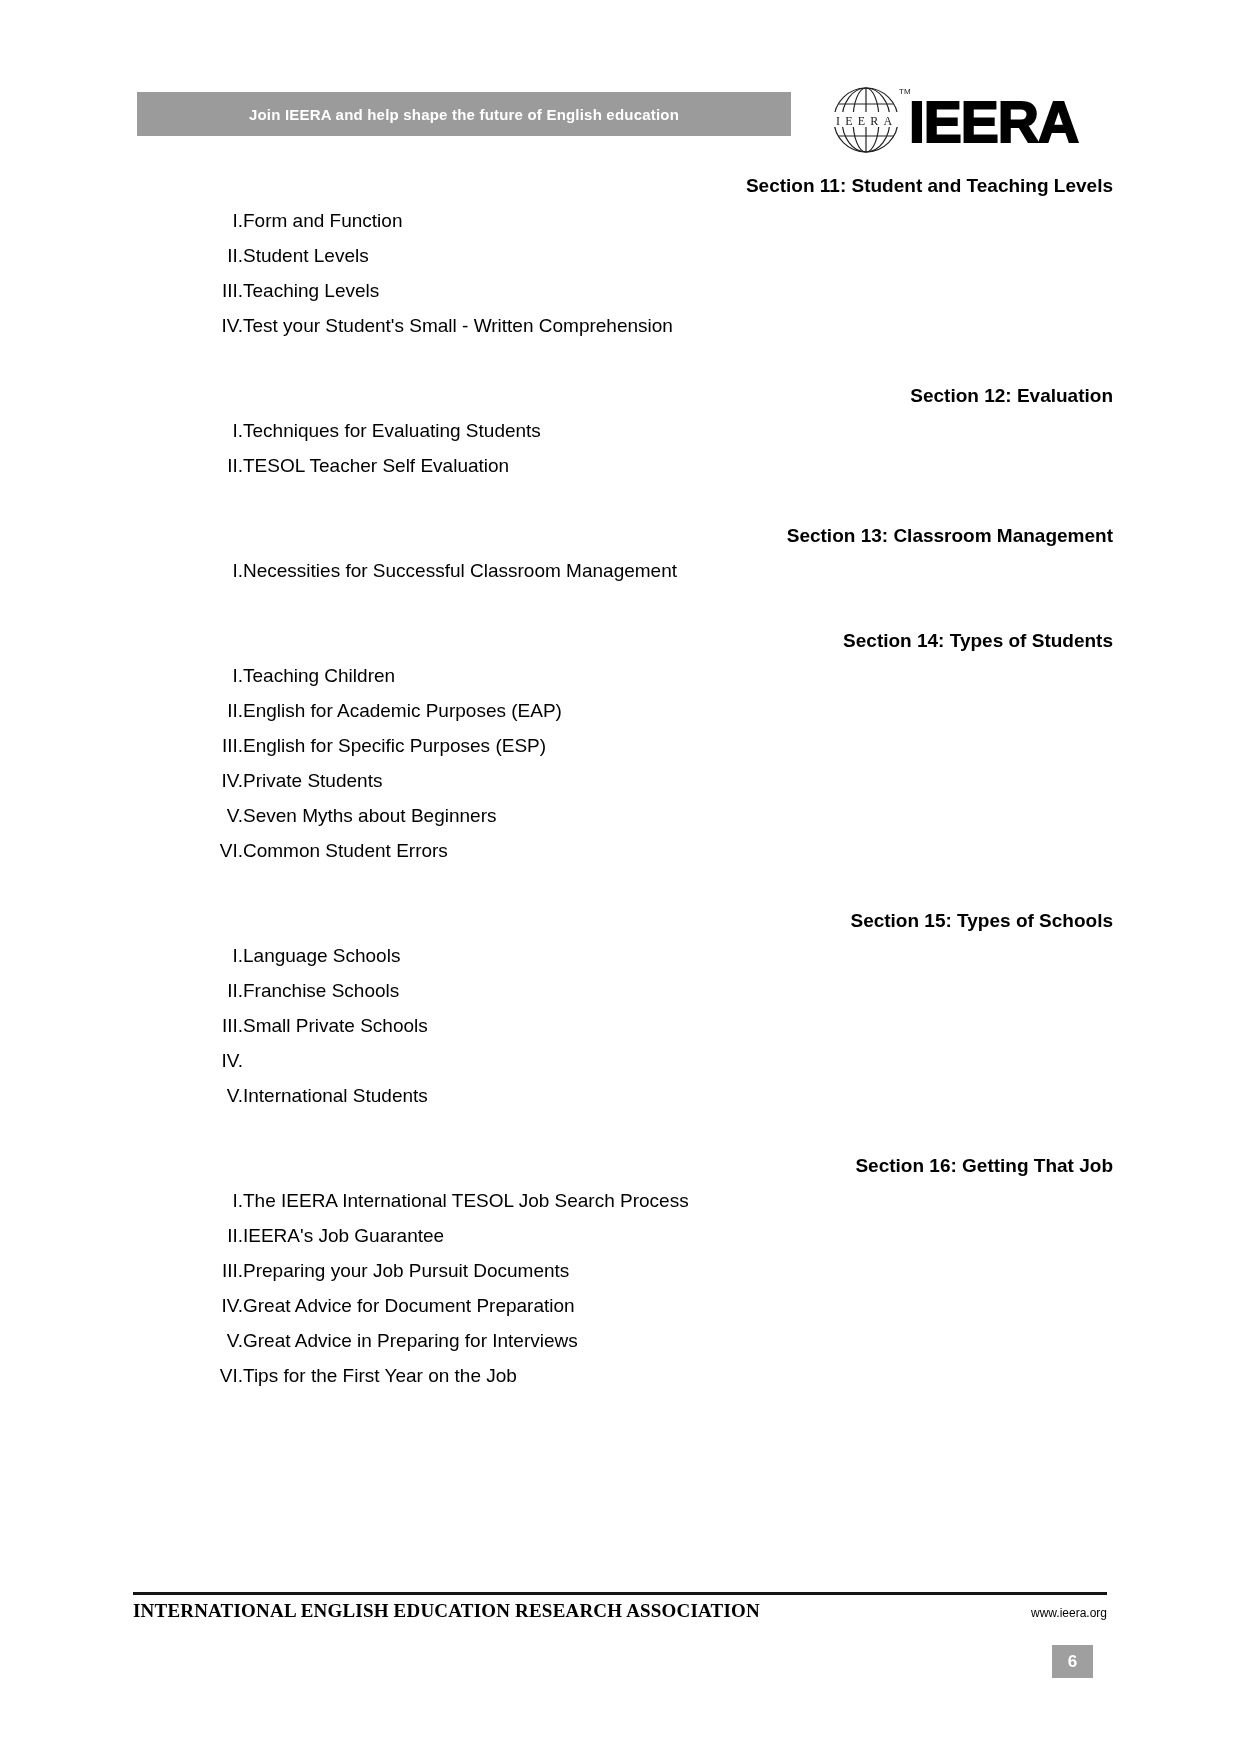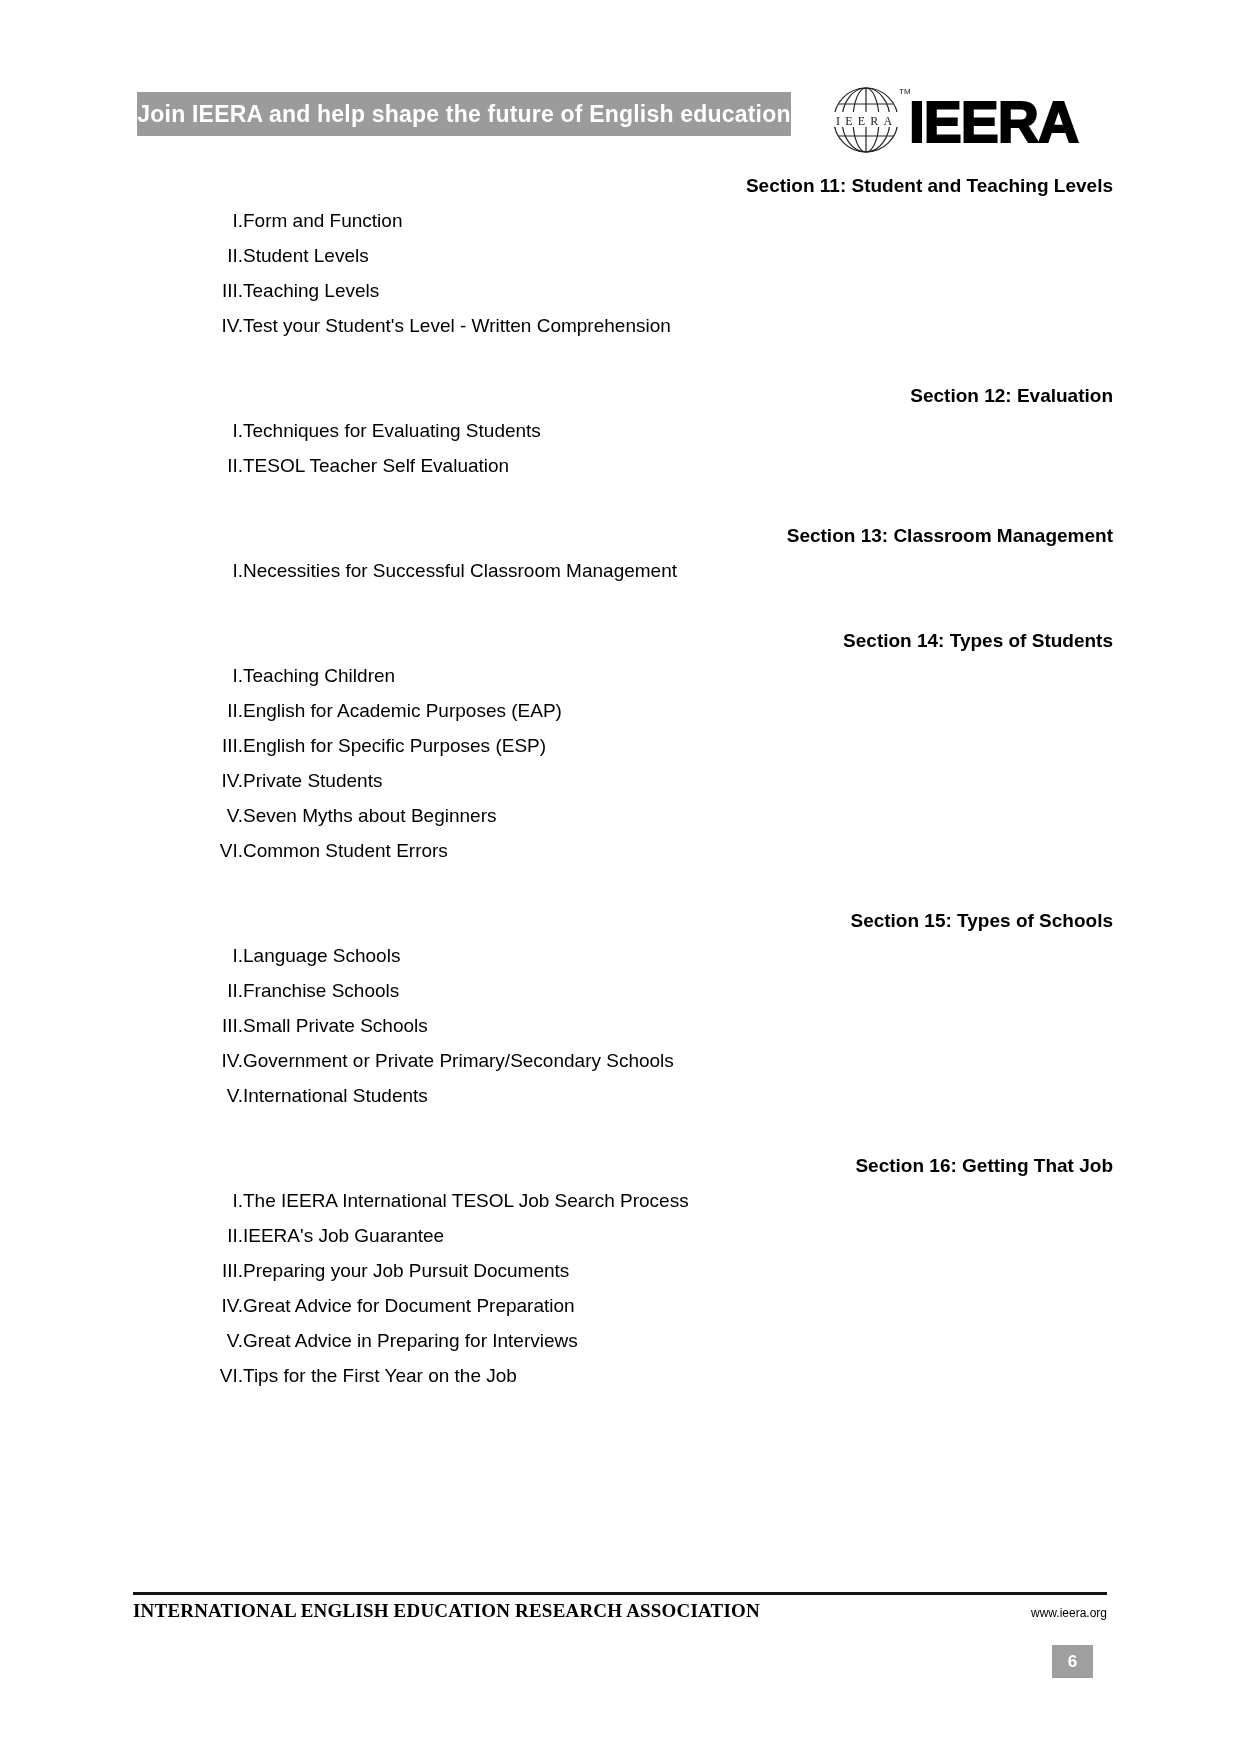--- a/index.html
+++ b/index.html
@@ -17,21 +17,21 @@
     position: absolute;
     left: 137px;
     top: 92px;
     width: 654px;
     height: 44px;
     display: flex;
     align-items: center;
     justify-content: center;
     color: #ffffff;
     font-weight: bold;
-    font-size: 23px;
+    font-size: 15px;
     letter-spacing: 0.2px;
     white-space: nowrap;
   }
   .logo {
     position: absolute;
     left: 833px;
     top: 78px;
     width: 260px;
     height: 84px;
   }
@@ -134,21 +134,21 @@
         <div class="toc-item">
           <span class="numeral">II.</span>
           <span class="item-text">Student Levels</span>
         </div>
         <div class="toc-item">
           <span class="numeral">III.</span>
           <span class="item-text">Teaching Levels</span>
         </div>
         <div class="toc-item">
           <span class="numeral">IV.</span>
-          <span class="item-text">Test your Student's Level - Written Comprehension</span>
+          <span class="item-text">Test your Student's Small - Written Comprehension</span>
         </div>
       </div>
       <div class="section">
         <div class="section-title">Section 12: Evaluation</div>
         <div class="toc-item">
           <span class="numeral">I.</span>
           <span class="item-text">Techniques for Evaluating Students</span>
         </div>
         <div class="toc-item">
           <span class="numeral">II.</span>
@@ -198,21 +198,20 @@
         <div class="toc-item">
           <span class="numeral">II.</span>
           <span class="item-text">Franchise Schools</span>
         </div>
         <div class="toc-item">
           <span class="numeral">III.</span>
           <span class="item-text">Small Private Schools</span>
         </div>
         <div class="toc-item">
           <span class="numeral">IV.</span>
-          <span class="item-text">Government or Private Primary/Secondary Schools</span>
         </div>
         <div class="toc-item">
           <span class="numeral">V.</span>
           <span class="item-text">International Students</span>
         </div>
       </div>
       <div class="section">
         <div class="section-title">Section 16: Getting That Job</div>
         <div class="toc-item">
           <span class="numeral">I.</span>

